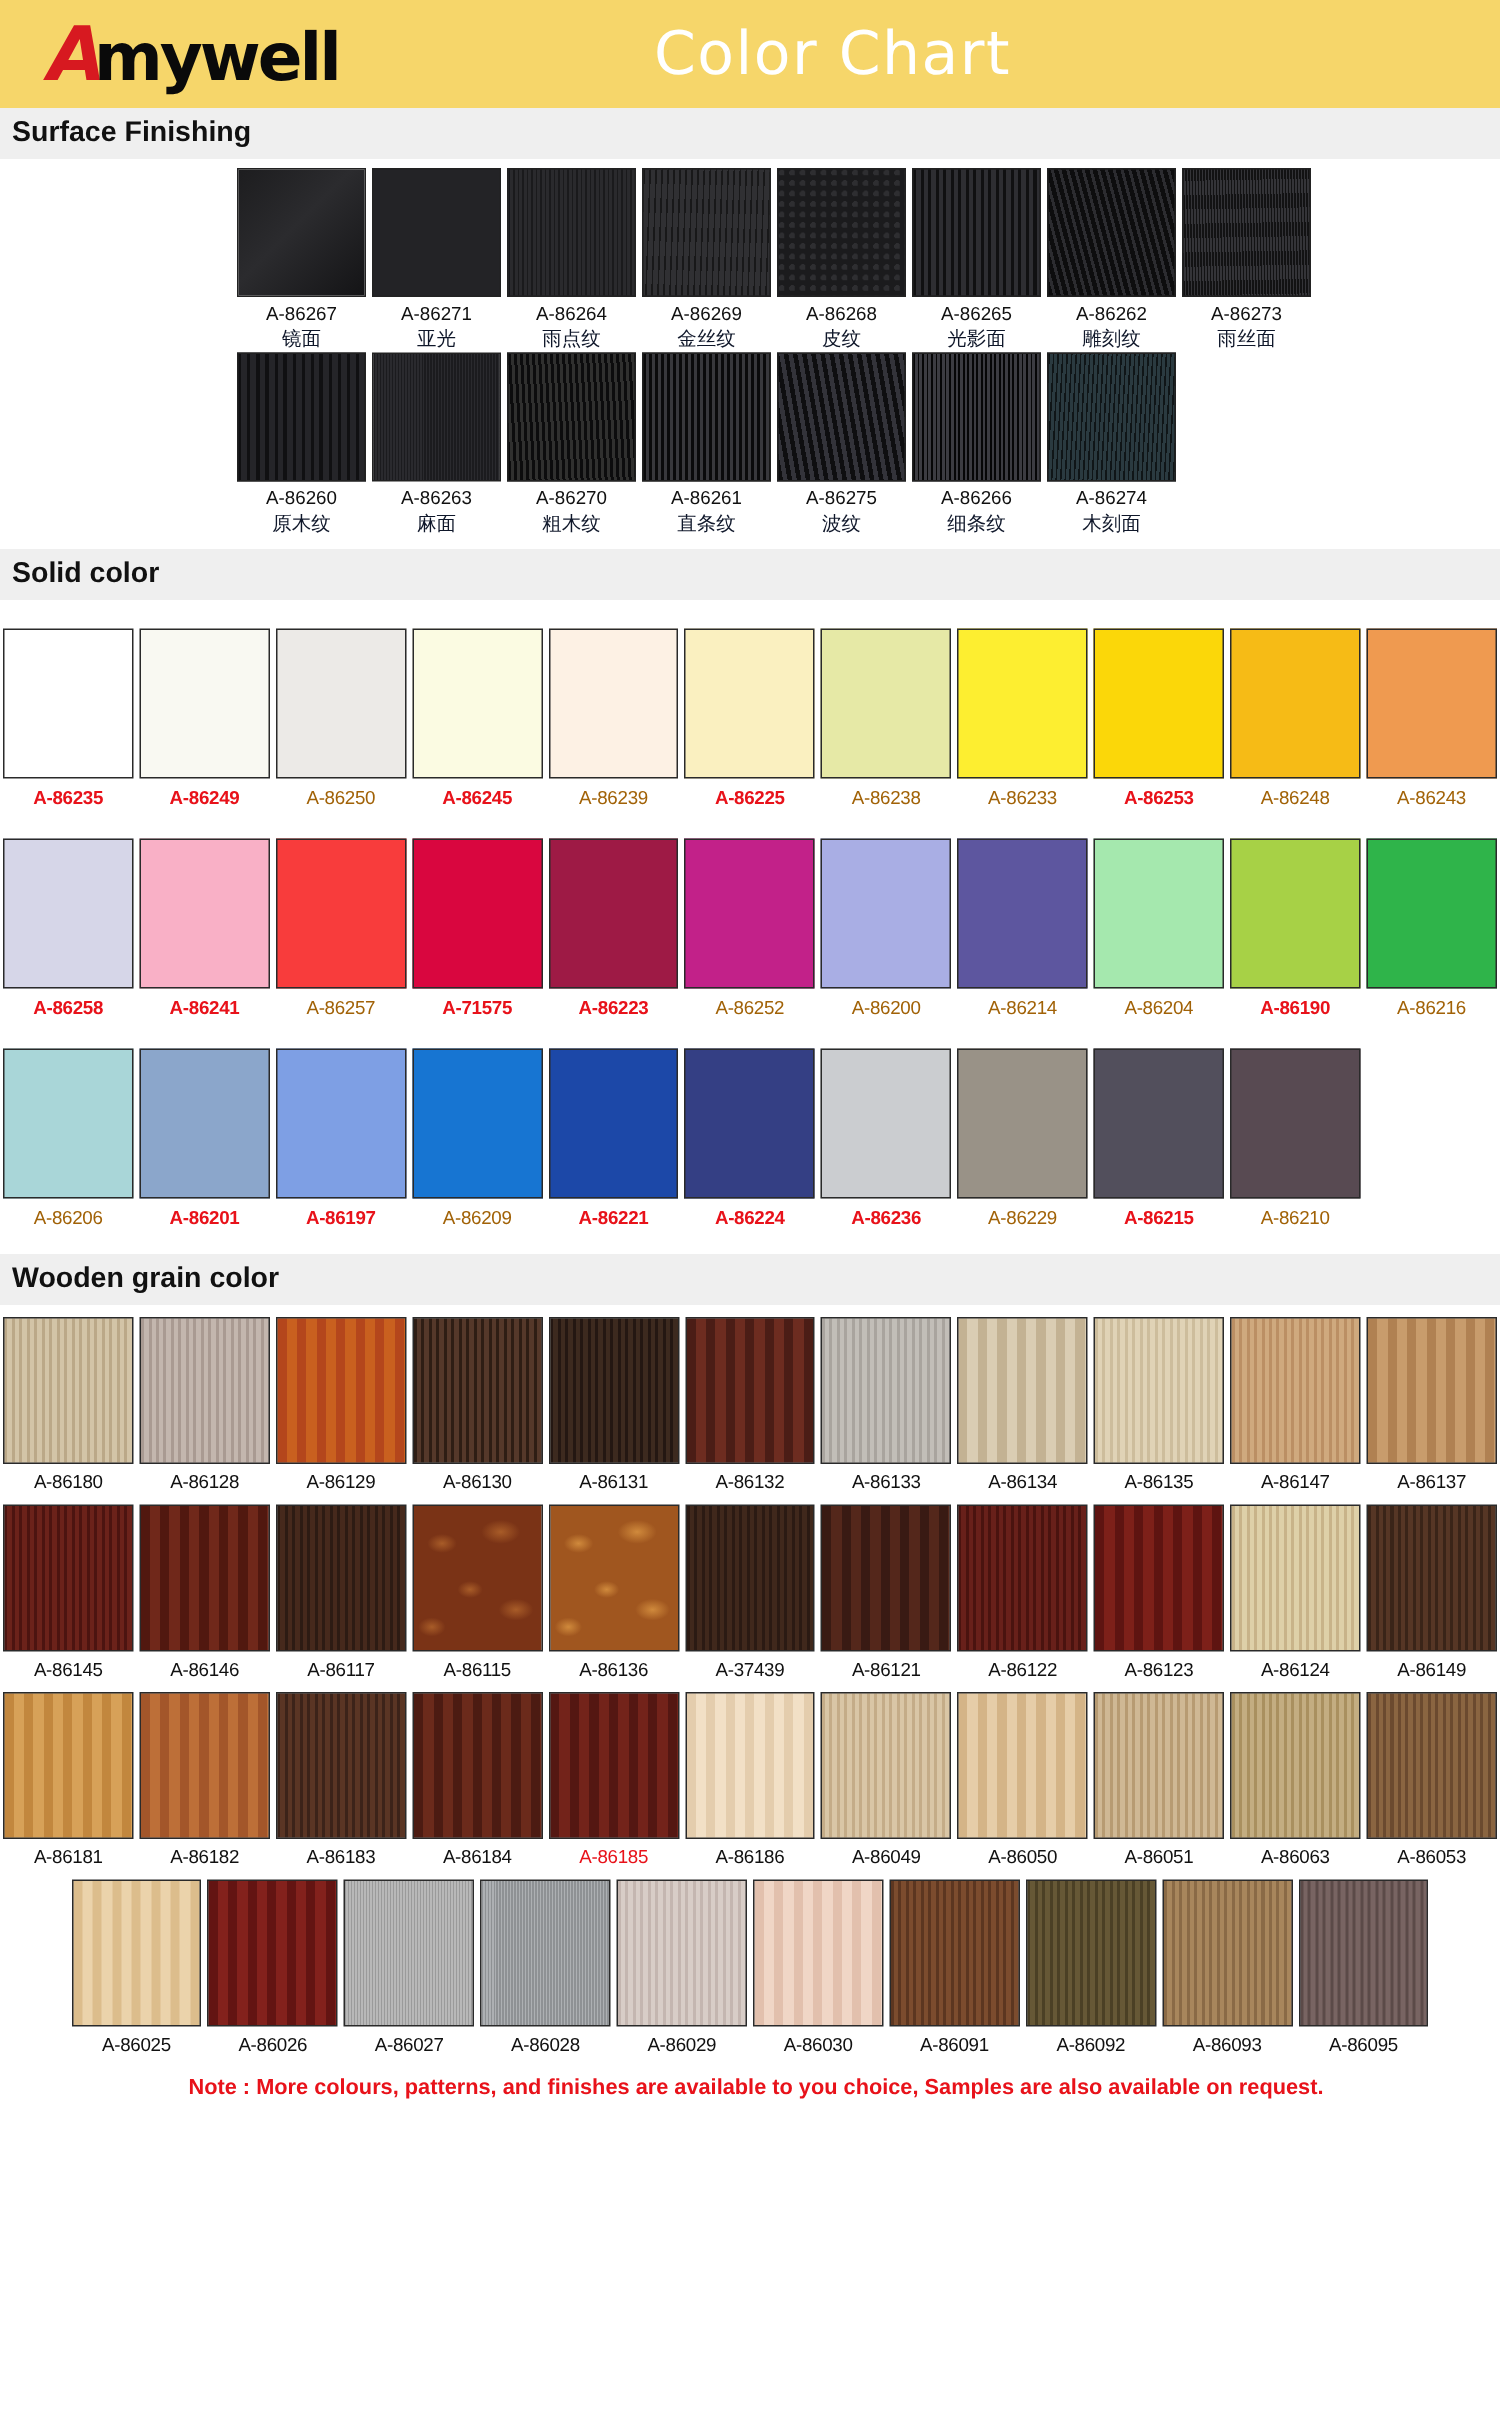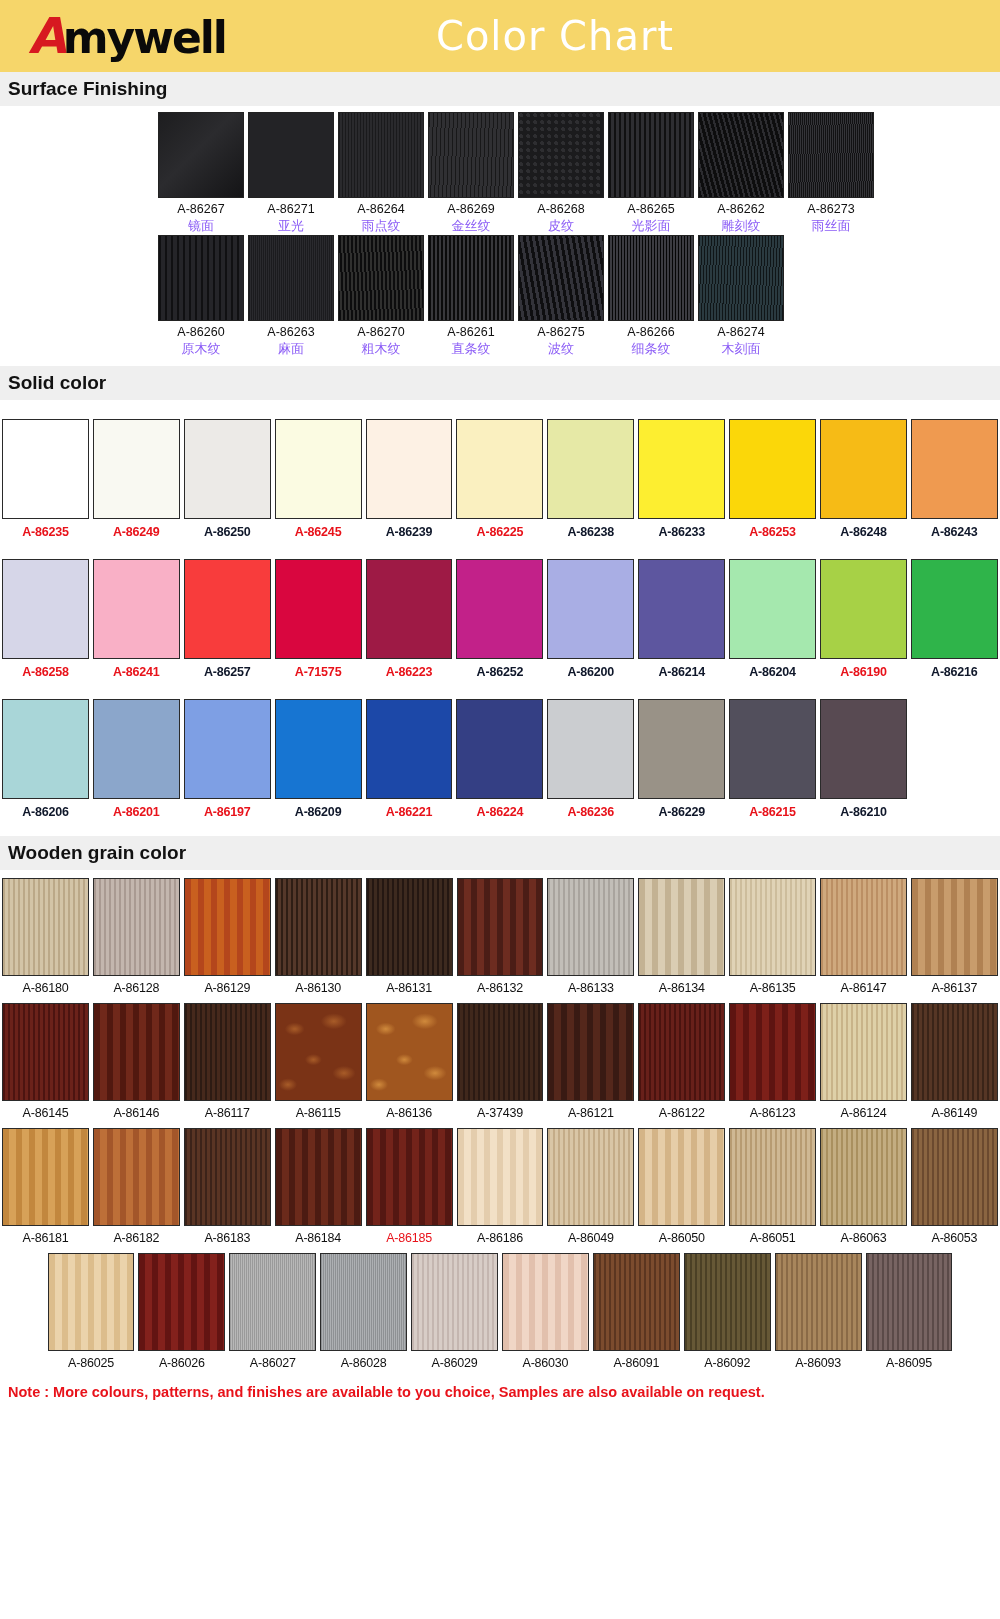--- a/index.html
+++ b/index.html
@@ -73,21 +73,21 @@
     width:86px;
     margin-right:4px;
     text-align:center;
   }
   .sf-sw {
     width:86px; height:86px;
     border:1px solid #222;
     margin-bottom:3px;
   }
   .sf-code { font-size:12.5px; color:#111; line-height:1.35; }
-  .sf-name { font-size:13px; color:#8b5cf6; font-family:Liberation Sans, sans-serif; line-height:1.3; }
+  .sf-name { font-size:13px; color:#0f172a; font-family:Liberation Sans, sans-serif; line-height:1.3; }
 
   
   .t-mirror  { background:linear-gradient(135deg,#1d1d1f 0%,#2b2b2e 45%,#141416 100%); }
   .t-matte   { background:#232326; }
   .t-raindot { background:repeating-linear-gradient(90deg,#1a1a1c 0 1px,#2a2a2d 1px 3px),#202023; }
   .t-gold    { background:repeating-linear-gradient(92deg,#181819 0 1px,#303033 1px 4px),#232325; }
   .t-leather { background:radial-gradient(circle at 30% 30%,#2e2e31 0 2px,#1b1b1d 2px 4px) 0 0/7px 7px,#202022; }
   .t-shadow  { background:repeating-linear-gradient(90deg,#101011 0 2px,#2e2e32 2px 5px),#1c1c1e; }
   .t-carve   { background:repeating-linear-gradient(75deg,#0d0d0e 0 3px,#2c2c30 3px 5px),#141415; }
   .t-rainsilk{ background:repeating-linear-gradient(88deg,#121213 0 1px,#343438 1px 2px),#1c1c1e; }
@@ -110,21 +110,21 @@
     margin:0 2px;
   }
   .sc-label {
     font-size:12.5px;
     font-weight:bold;
     text-align:center;
     padding:6px 0 9px 0;
     letter-spacing:-.2px;
   }
   .sc-label.red { color:#e8121a; }
-  .sc-label.blk { color:#0f172a; font-weight:bold; }
+  .sc-label.blk { color:#a16207; font-weight:normal; }
 
   
   .wood-block { padding-top:8px; }
   .wg-row { display:flex; margin-bottom:1px;justify-content:center; }
   .wg-cell { width:90.9px; }
   .wg-sw {
     height:98px;
     border:1px solid #2a2a2a;
     margin:0 2px;
   }
@@ -136,20 +136,21 @@
     letter-spacing:-.2px;
   }
   .wg-label.red { color:#e8121a; }
 
   
   .note {
     color:#e8121a;
     font-size:14.5px;
     font-weight:bold;
     padding:6px 0 0 8px;
+    text-align:center;
   }
 </style>
 </head>
 <body>
 
 <div class="header">
   <div class="logo-wrap">
     <div class="logo">
       <span class="a">A</span>
         <span class="rest">mywell</span>

